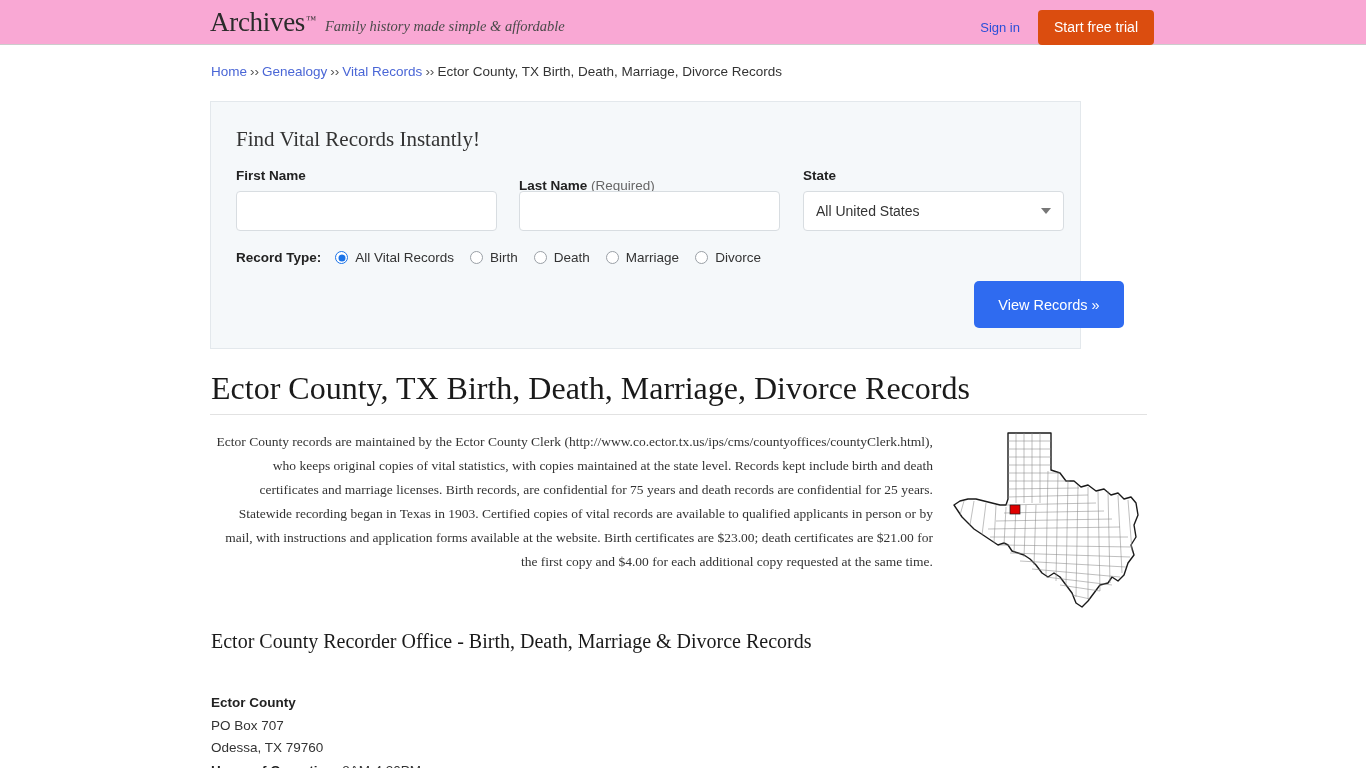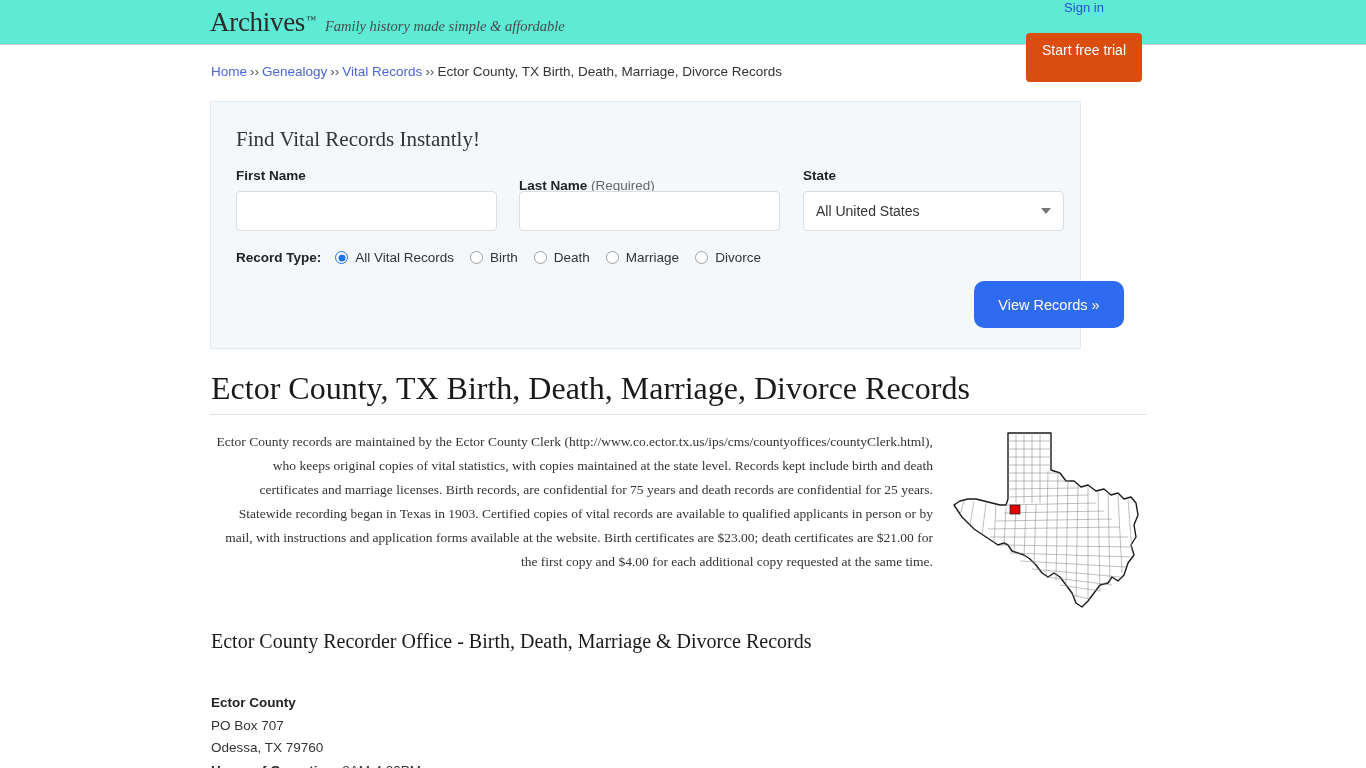--- a/index.html
+++ b/index.html
@@ -8,21 +8,21 @@
     width: 1366px; height: 768px;
     overflow: hidden;
     background: #ffffff;
     font-family: "Liberation Sans", sans-serif;
   }
 
   
   .site-header {
     position: relative;
     height: 45px;
-    background: #5eead4;
+    background: #f9a8d4;
     border-bottom: 1px solid #cccccc;
   }
   .brand {
     position: absolute;
     left: 210px;
     top: 9px;
     display: flex;
     align-items: baseline;
   }
   .brand-name {
@@ -43,41 +43,40 @@
   }
   .brand-tagline {
     font-family: "Liberation Serif", serif;
     font-style: italic;
     font-size: 14.5px;
     color: #4a4a4a;
     margin-left: 10px;
   }
   .header-right {
     position: absolute;
-    right: 224px;
+    right: 212px;
     top: 0;
     height: 55px;
     display: flex;
     align-items: center;
     gap: 18px;
-    flex-direction: column;
   }
   .signin-link {
     font-size: 13px;
     color: #2a4fd8;
     text-decoration: none;
     cursor: pointer;
   }
   .trial-btn {
     background: #db4d0f;
     color: #ffffff;
     font-size: 14px;
     border: none;
     border-radius: 4px;
-    padding: 9px 16px 24px;
+    padding: 9px 16px 10px;
     cursor: pointer;
     font-family: "Liberation Sans", sans-serif;
   }
 
   
   .breadcrumb {
     position: absolute;
     left: 211px;
     top: 64px;
     font-size: 13.5px;
@@ -216,21 +215,21 @@
   .view-records-btn {
     position: absolute;
     left: 763px;
     top: 179px;
     width: 150px;
     height: 47px;
     background: #2f6bf0;
     color: #ffffff;
     font-size: 14.5px;
     border: none;
-    border-radius: 10px;
+    border-radius: 5px;
     cursor: pointer;
     font-family: "Liberation Sans", sans-serif;
   }
 
   
   .page-title {
     position: absolute;
     left: 211px;
     top: 370px;
     font-family: "Liberation Serif", serif;

